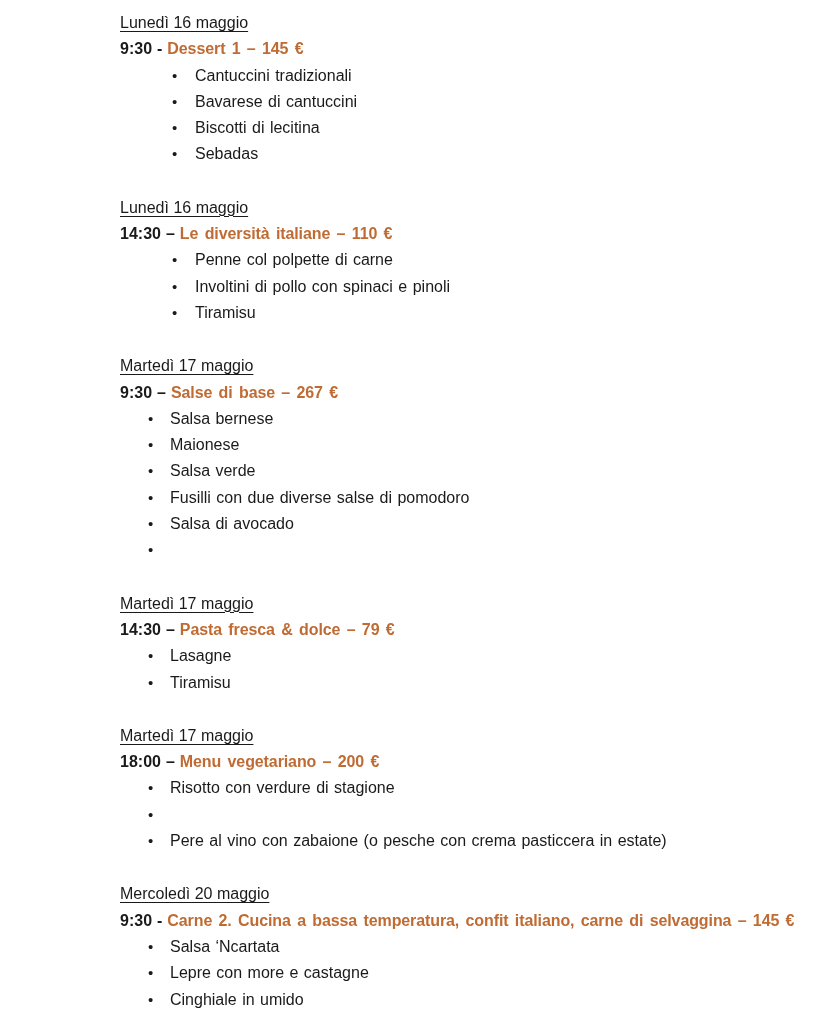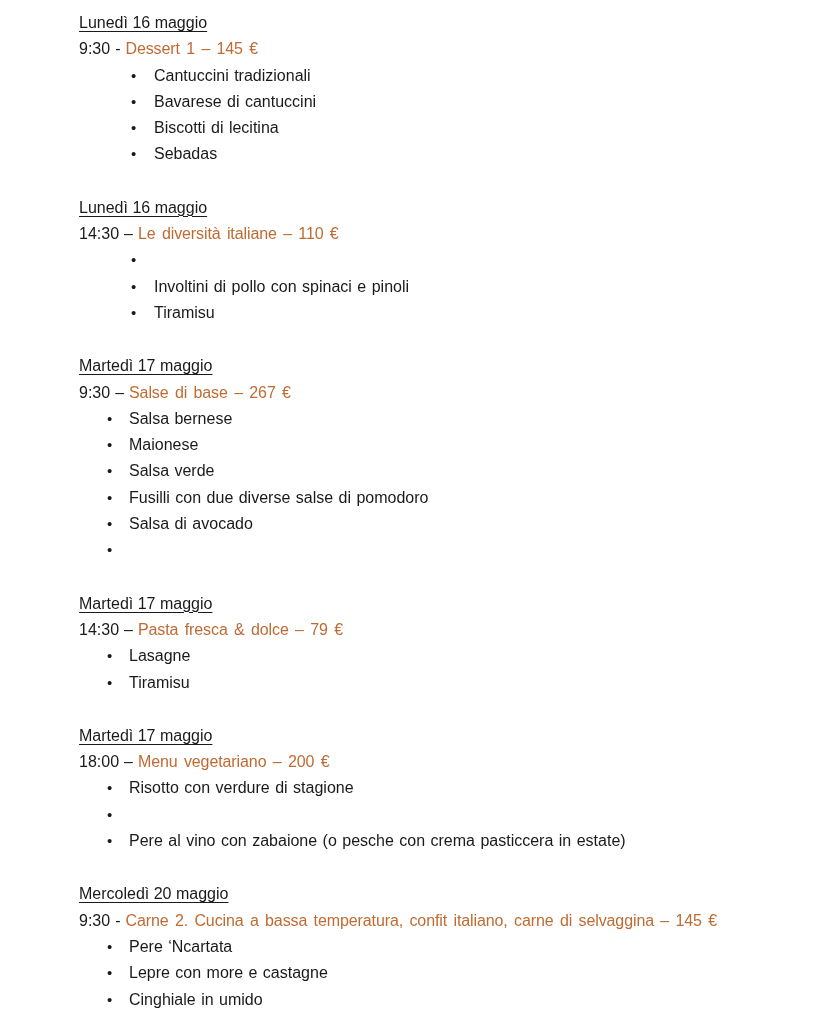--- a/index.html
+++ b/index.html
@@ -13,35 +13,35 @@
     overflow: hidden;
     font-family: "Liberation Sans", "DejaVu Sans", sans-serif;
     font-size: 16px;
     color: #1a1a1a;
     -webkit-font-smoothing: antialiased;
   }
   .page {
     box-sizing: border-box;
     width: 826px;
     height: 1024px;
-    padding: 10px 40px 0 79px;
+    padding: 10px 40px 0 120px;
     background: #ffffff;
   }
   .section + .section { margin-top: 27px; }
 
   .day { line-height: 26.3px; }
   .day-text {
     text-decoration: underline;
     text-underline-offset: 3px;
     text-decoration-thickness: 1px;
   }
 
   .course {
     line-height: 26.3px;
-    font-weight: normal;
+    font-weight: bold;
     white-space: nowrap;
   }
   .course .time { color: #1a1a1a; }
   .course .sep  { color: #1a1a1a; margin: 0 5px; }
   .course .title {
     color: #bf6b33;
     word-spacing: 2px;
     letter-spacing: -0.1px;
   }
 
@@ -87,20 +87,21 @@
         </div>
     </div>
   </section>
 
   <section class="section wide">
     <div class="day"><span class="day-text">Lunedì 16 maggio</span></div>
     <div class="course"><span class="time">14:30</span><span class="sep">–</span><span class="title">Le diversità italiane – 110 €</span></div>
     <div class="list">
       <div class="item">
           <span class="bullet">•</span>
+          <span class="item-text">Penne col polpette di carne</span>
         </div>
       <div class="item">
           <span class="bullet">•</span>
           <span class="item-text">Involtini di pollo con spinaci e pinoli</span>
         </div>
       <div class="item">
           <span class="bullet">•</span>
           <span class="item-text">Tiramisu</span>
         </div>
     </div>
@@ -168,21 +169,21 @@
         </div>
     </div>
   </section>
 
   <section class="section narrow">
     <div class="day"><span class="day-text">Mercoledì 20 maggio</span></div>
     <div class="course"><span class="time">9:30</span><span class="sep">-</span><span class="title">Carne 2. Cucina a bassa temperatura, confit italiano, carne di selvaggina – 145 €</span></div>
     <div class="list">
       <div class="item">
           <span class="bullet">•</span>
-          <span class="item-text">Pere ‘Ncartata</span>
+          <span class="item-text">Salsa ‘Ncartata</span>
         </div>
       <div class="item">
           <span class="bullet">•</span>
           <span class="item-text">Lepre con more e castagne</span>
         </div>
       <div class="item">
           <span class="bullet">•</span>
           <span class="item-text">Cinghiale in umido</span>
         </div>
     </div>

